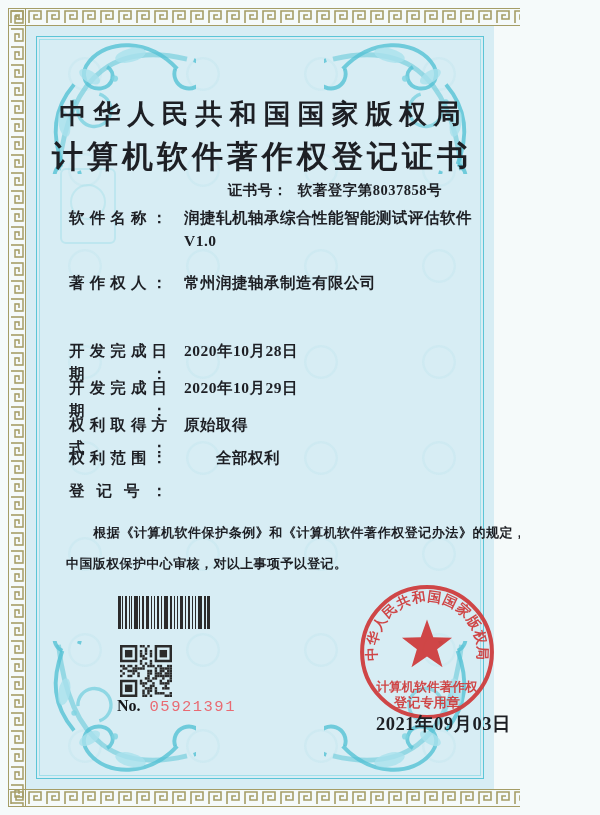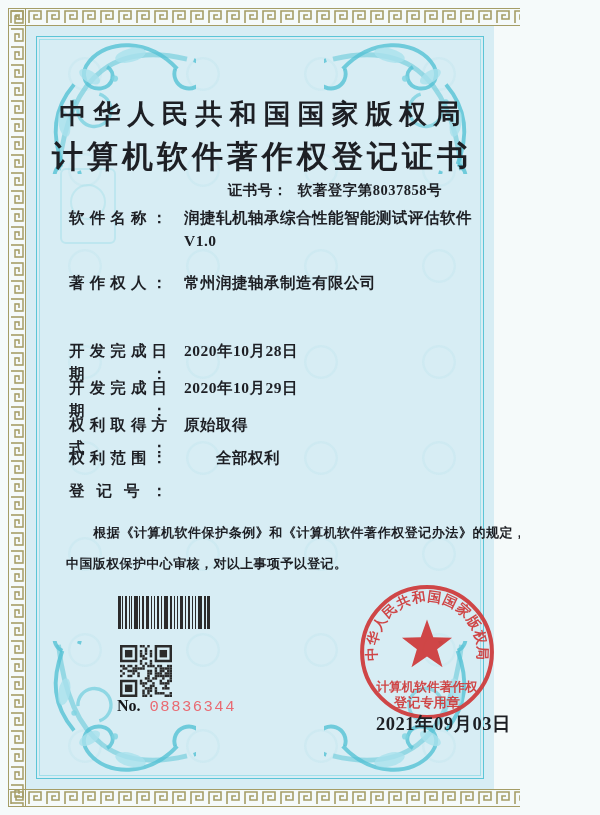--- a/index.html
+++ b/index.html
@@ -351,21 +351,21 @@
         <rect x="22.5" y="50.0" width="2.5" height="2.5"></rect>
         <rect x="25.0" y="50.0" width="2.5" height="2.5"></rect>
         <rect x="30.0" y="50.0" width="2.5" height="2.5"></rect>
         <rect x="45.0" y="50.0" width="2.5" height="2.5"></rect>
         <rect x="47.5" y="50.0" width="2.5" height="2.5"></rect>
         <rect x="50.0" y="50.0" width="2.5" height="2.5"></rect>
       </g>
   </svg>
 
   <div class="serial">
-    <span class="no">No.</span><span class="num">08836344</span>
+    <span class="no">No.</span><span class="num">05921391</span>
   </div>
 
   <svg class="seal" width="142" height="142" viewBox="0 0 140 140">
     <defs>
       <path id="ringpath" d="M23,87 A50,50 0 1 1 117,87" fill="none"></path>
     </defs>
     <circle cx="70" cy="70" r="64" fill="none" stroke="#cf3a3a" stroke-width="4"></circle>
     <polygon fill="#cf3a3a" points="70,38 76.2,55.5 94.7,56 80,67.2 85.3,85 70,74.5 54.7,85 60,67.2 45.3,56 63.8,55.5"></polygon>
     <text font-family="Liberation Serif, DejaVu Serif, serif" font-size="13.5" font-weight="bold" fill="#cf3a3a" letter-spacing="1">
       <textPath href="#ringpath" startOffset="50%" text-anchor="middle">中华人民共和国国家版权局</textPath>

